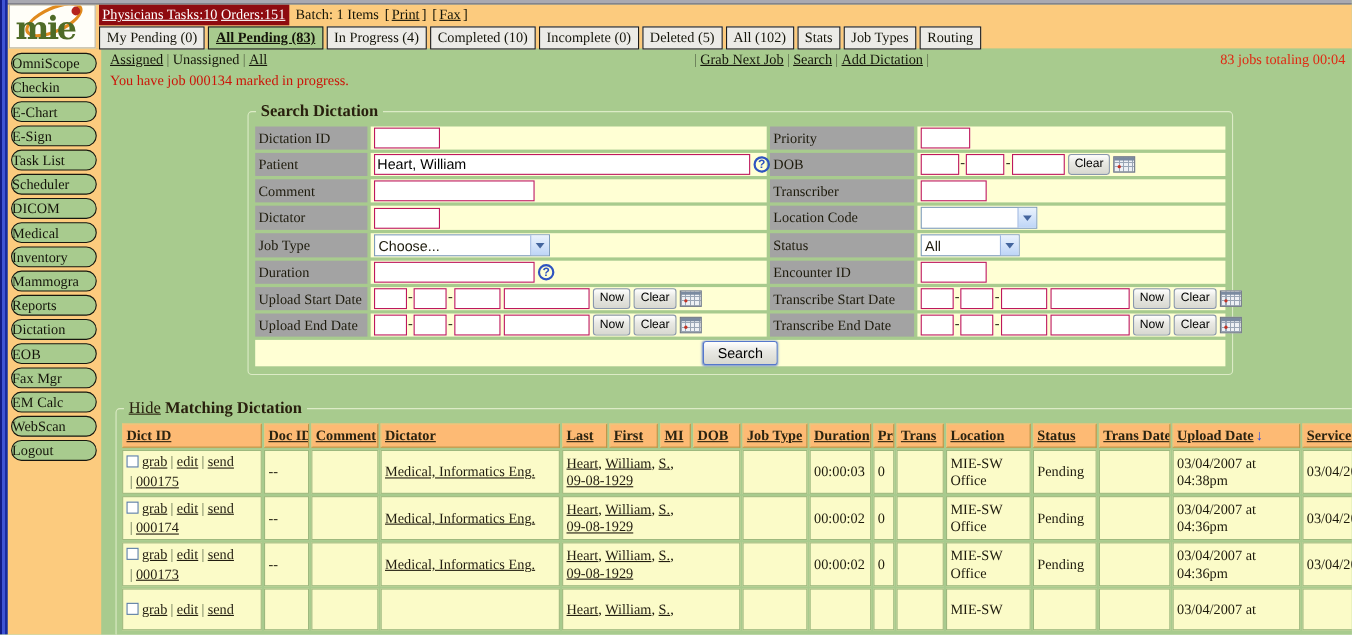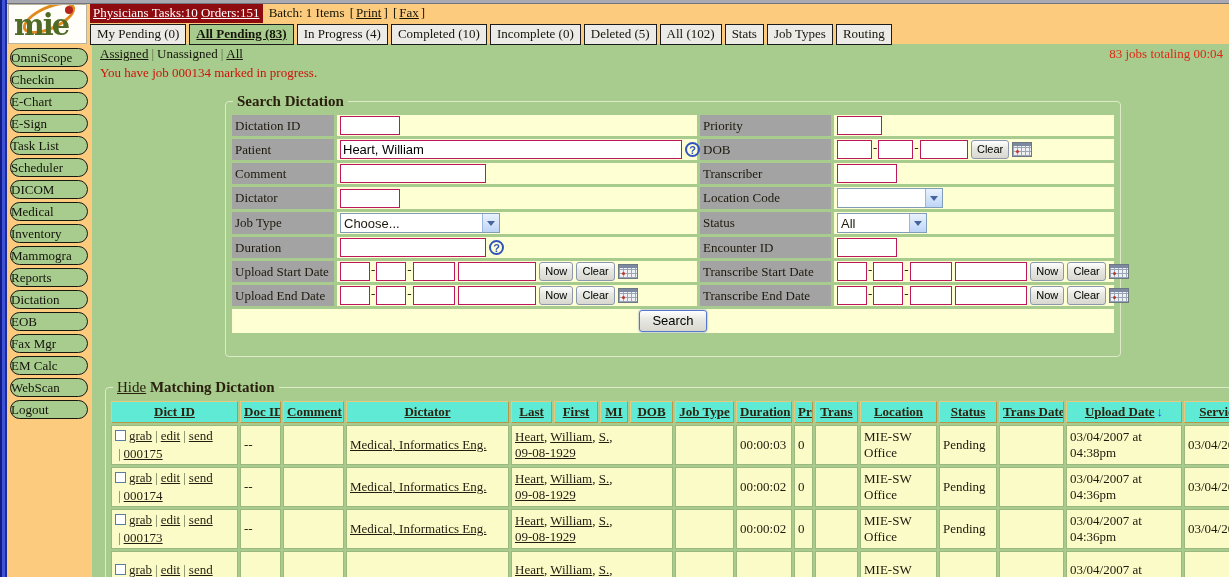--- a/index.html
+++ b/index.html
@@ -38,21 +38,21 @@
   
   .content { position:absolute; top:44px; left:92px; width:1137px; bottom:0; background:#a8cb8e; }
   .links-row { position:relative; height:18px; margin-top:2px; font-size:13px; color:#15150b; }
   .links-left { position:absolute; left:8px; top:0; }
   .links-center { position:absolute; left:536px; top:0; }
   .links-right { position:absolute; right:6px; top:0; color:#e02812; }
   .sep { color:#5a6a4a; padding:0 3px; text-decoration:none; }
   .msg { margin:1px 0 0 8px; font-size:13px; color:#cc1408; height:16px; }
 
   
-  fieldset { border:1px solid #dcebc6; border-radius:4px; padding:2px 3px 20px 3px; margin:0; }
+  fieldset { border:1px solid #dcebc6; border-radius:4px; padding:2px 3px 4px 3px; margin:0; }
   legend { font-size:15px; font-weight:bold; color:#29200e; padding:0 4px; margin-left:4px; }
   .search-fs { margin:12px 0 0 133px; width:885px; }
   .results-fs { margin:22px 0 0 13px; width:1160px; }
   .results-fs legend a { font-weight:normal; }
 
   
   .form-table { border-collapse:separate; border-spacing:3px; table-layout:fixed; width:879px; }
   .form-table td { height:21px; font-size:13px; color:#1d1a0c; padding:1px 3px; vertical-align:middle; }
   td.lbl { background:#a3a3a3;margin-left:24px; }
   td.fld { background:#ffffd4; white-space:nowrap; }
@@ -74,21 +74,21 @@
 
   .help { display:inline-block; width:15px; height:15px; border:2px solid #2f54c0; border-radius:50%; color:#2f54c0; font-weight:bold; font-size:11px; line-height:12px; text-align:center; margin-left:3px; vertical-align:middle; font-family:"Liberation Sans",sans-serif; cursor:pointer; }
   .cal { display:inline-block; width:20px; height:15px; margin-left:3px; vertical-align:middle; background:#eef0f4; border:1px solid #6f7782; position:relative; cursor:pointer;
     background-image:repeating-linear-gradient(to right,#9aa5b5 0 1px,transparent 1px 4px),repeating-linear-gradient(to bottom,#9aa5b5 0 1px,transparent 1px 4px);
     box-shadow:inset 0 3px 0 #7b8aa0; }
   .cal::after { content:""; position:absolute; left:3px; top:7px; width:3px; height:3px; background:#c23325; border-radius:50%; }
   .dash { padding:0 1px; }
 
   
   .results-table { border-collapse:separate; border-spacing:2px; table-layout:fixed; width:1175px; margin-top:1px; }
-  .results-table th { background:#5eead4; font-size:13px; font-weight:bold; color:#2b2310; text-align:center; padding:2px 3px; white-space:nowrap; overflow:hidden; height:20px; border:1px solid #c9a860; border-color:#e9c87e #b79448 #b79448 #e9c87e; }
+  .results-table th { background:#fdba74; font-size:13px; font-weight:bold; color:#2b2310; text-align:left; padding:2px 3px; white-space:nowrap; overflow:hidden; height:20px; border:1px solid #c9a860; border-color:#e9c87e #b79448 #b79448 #e9c87e; }
   .results-table td { background:#fbfbc8; border:1px solid #9db87e; font-size:13px; color:#1d1a0c; padding:1px 3px; vertical-align:middle; height:38px; overflow:hidden; }
   .sort-ico { color:#2b48e8; font-weight:bold; text-decoration:none; display:inline-block; margin-left:2px; }
   .cb { display:inline-block; width:11px; height:11px; background:#fff; border:1px solid #5a7da0; vertical-align:-1px; margin-right:3px; cursor:pointer; }
   .c-name a, .c-dict a, .c-dictator a { color:#221d10; }
   .rowline { line-height:18px; white-space:nowrap; }
 </style>
 </head>
 <body>
 
 <div class="screen">
@@ -132,20 +132,23 @@
     <div class="side-btn">Fax Mgr</div>
     <div class="side-btn">EM Calc</div>
     <div class="side-btn">WebScan</div>
     <div class="side-btn">Logout</div>
   </div>
 
   <div class="content">
     <div class="links-row">
       <span class="links-left">
         <a>Assigned</a><span class="sep">|</span><span>Unassigned</span><span class="sep">|</span><a>All</a>
+      </span>
+      <span class="links-center">
+        <span class="sep">|</span><a>Grab Next Job</a><span class="sep">|</span><a>Search</a><span class="sep">|</span><a>Add Dictation</a><span class="sep">|</span>
       </span>
       <span class="links-right">83 jobs totaling 00:04</span>
     </div>
     <div class="msg">You have job 000134 marked in progress.</div>
 
     <fieldset class="search-fs">
       <legend>Search Dictation</legend>
       <table class="form-table">
         <colgroup>
             <col style="width:102px">

